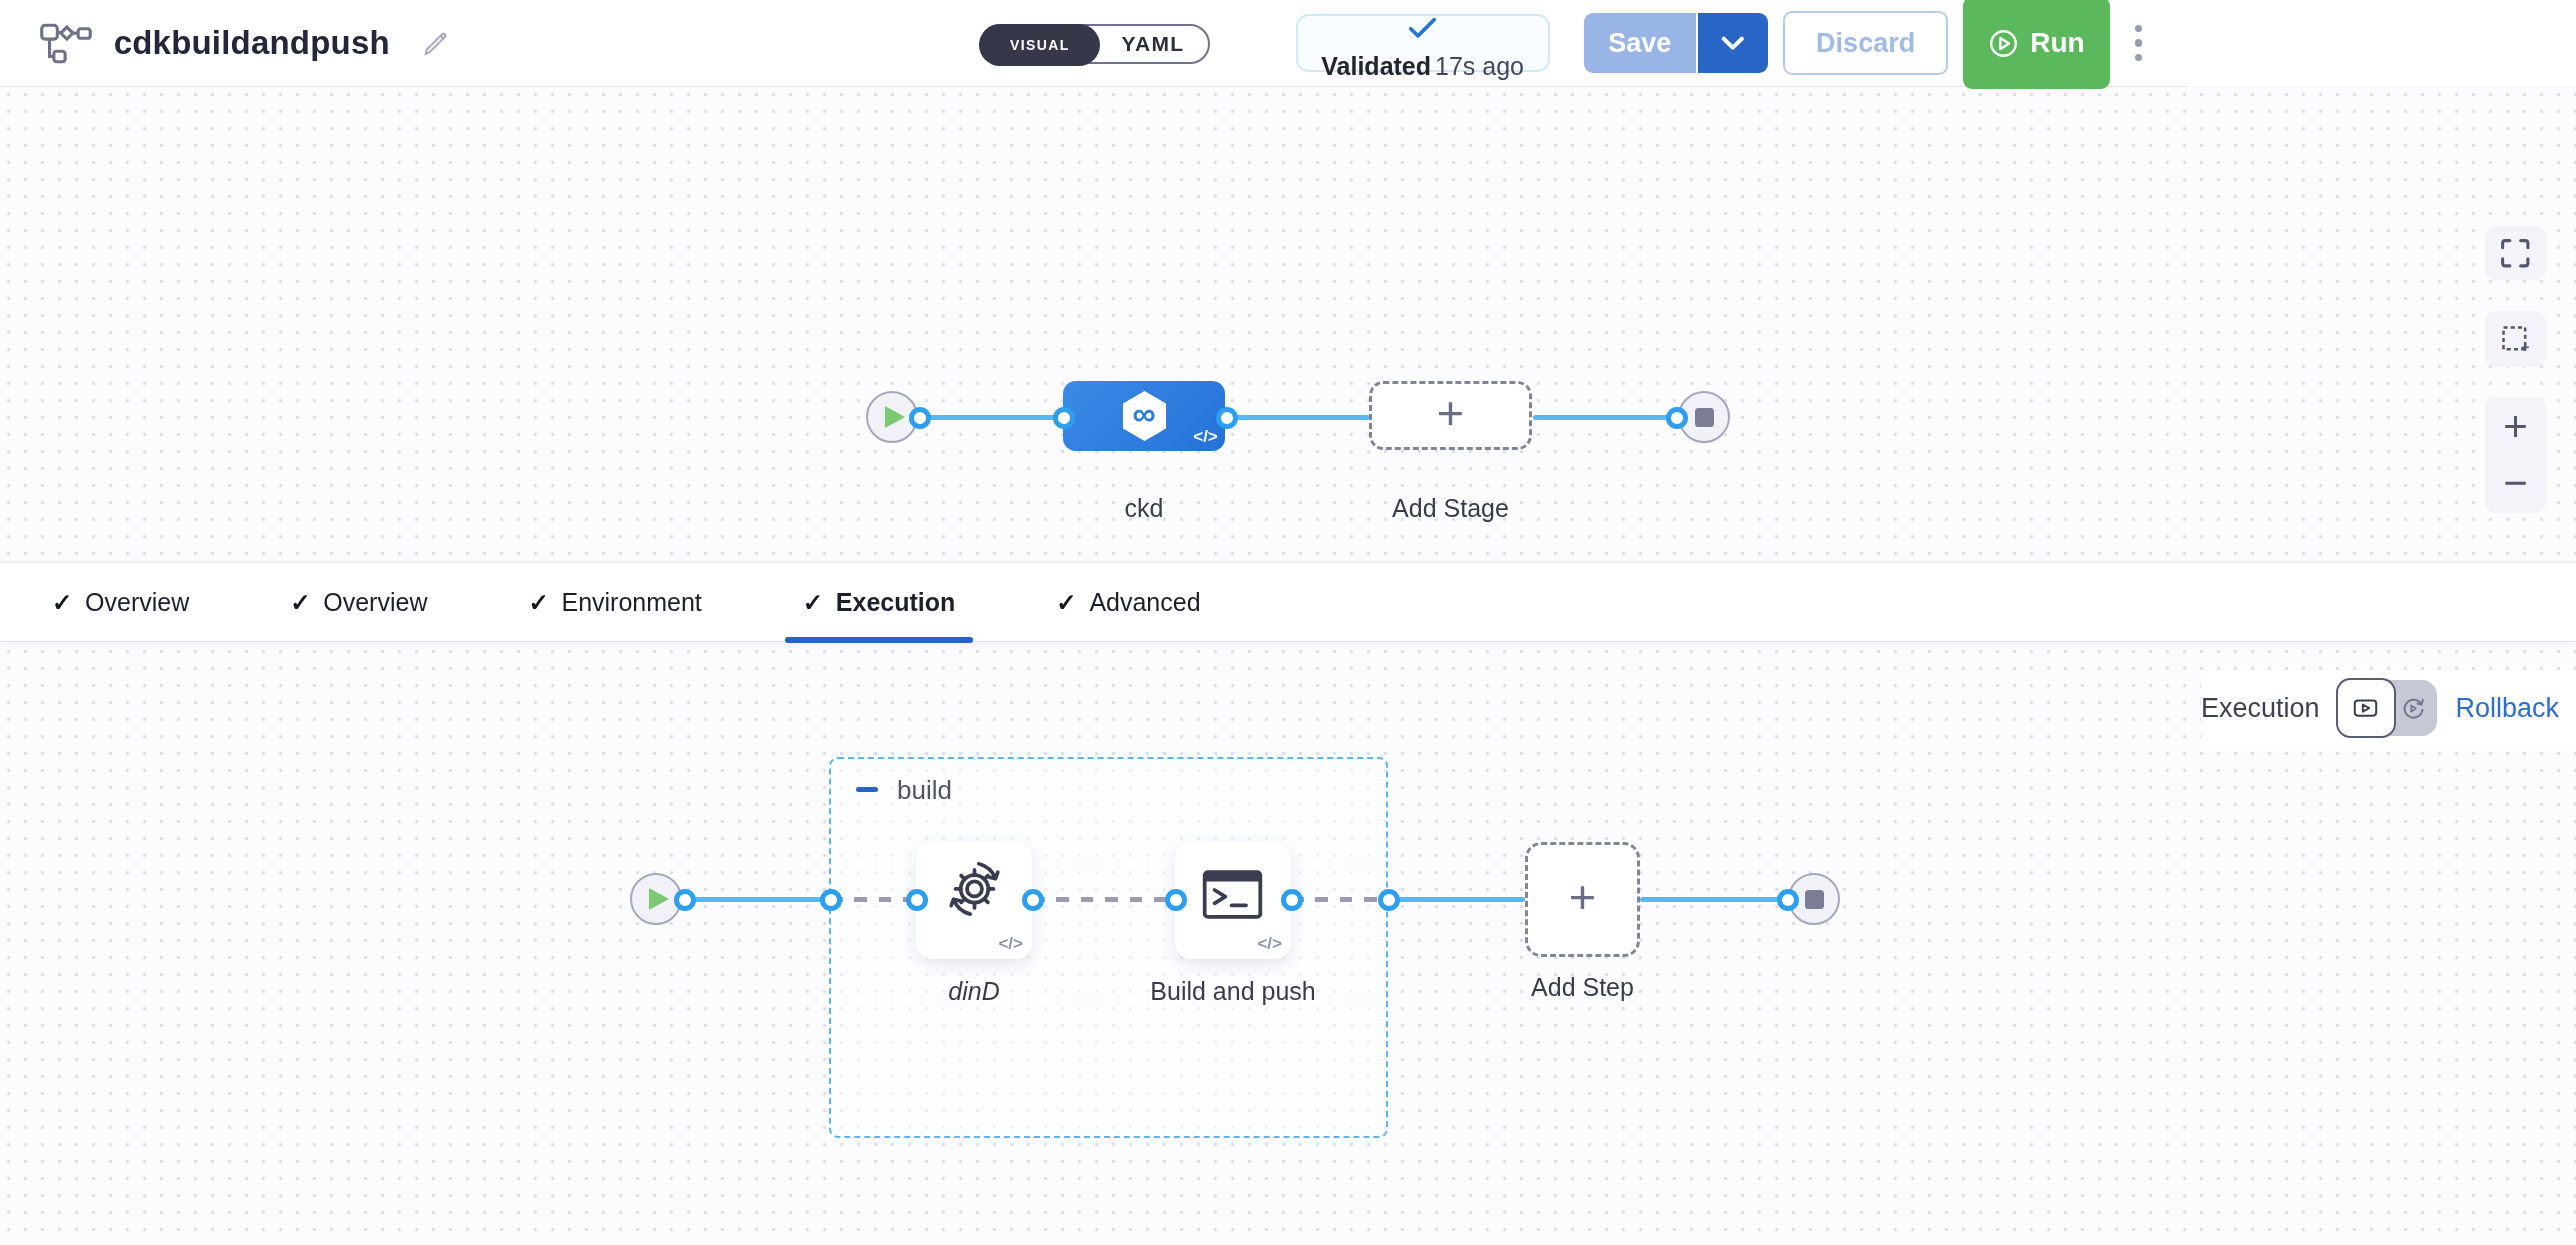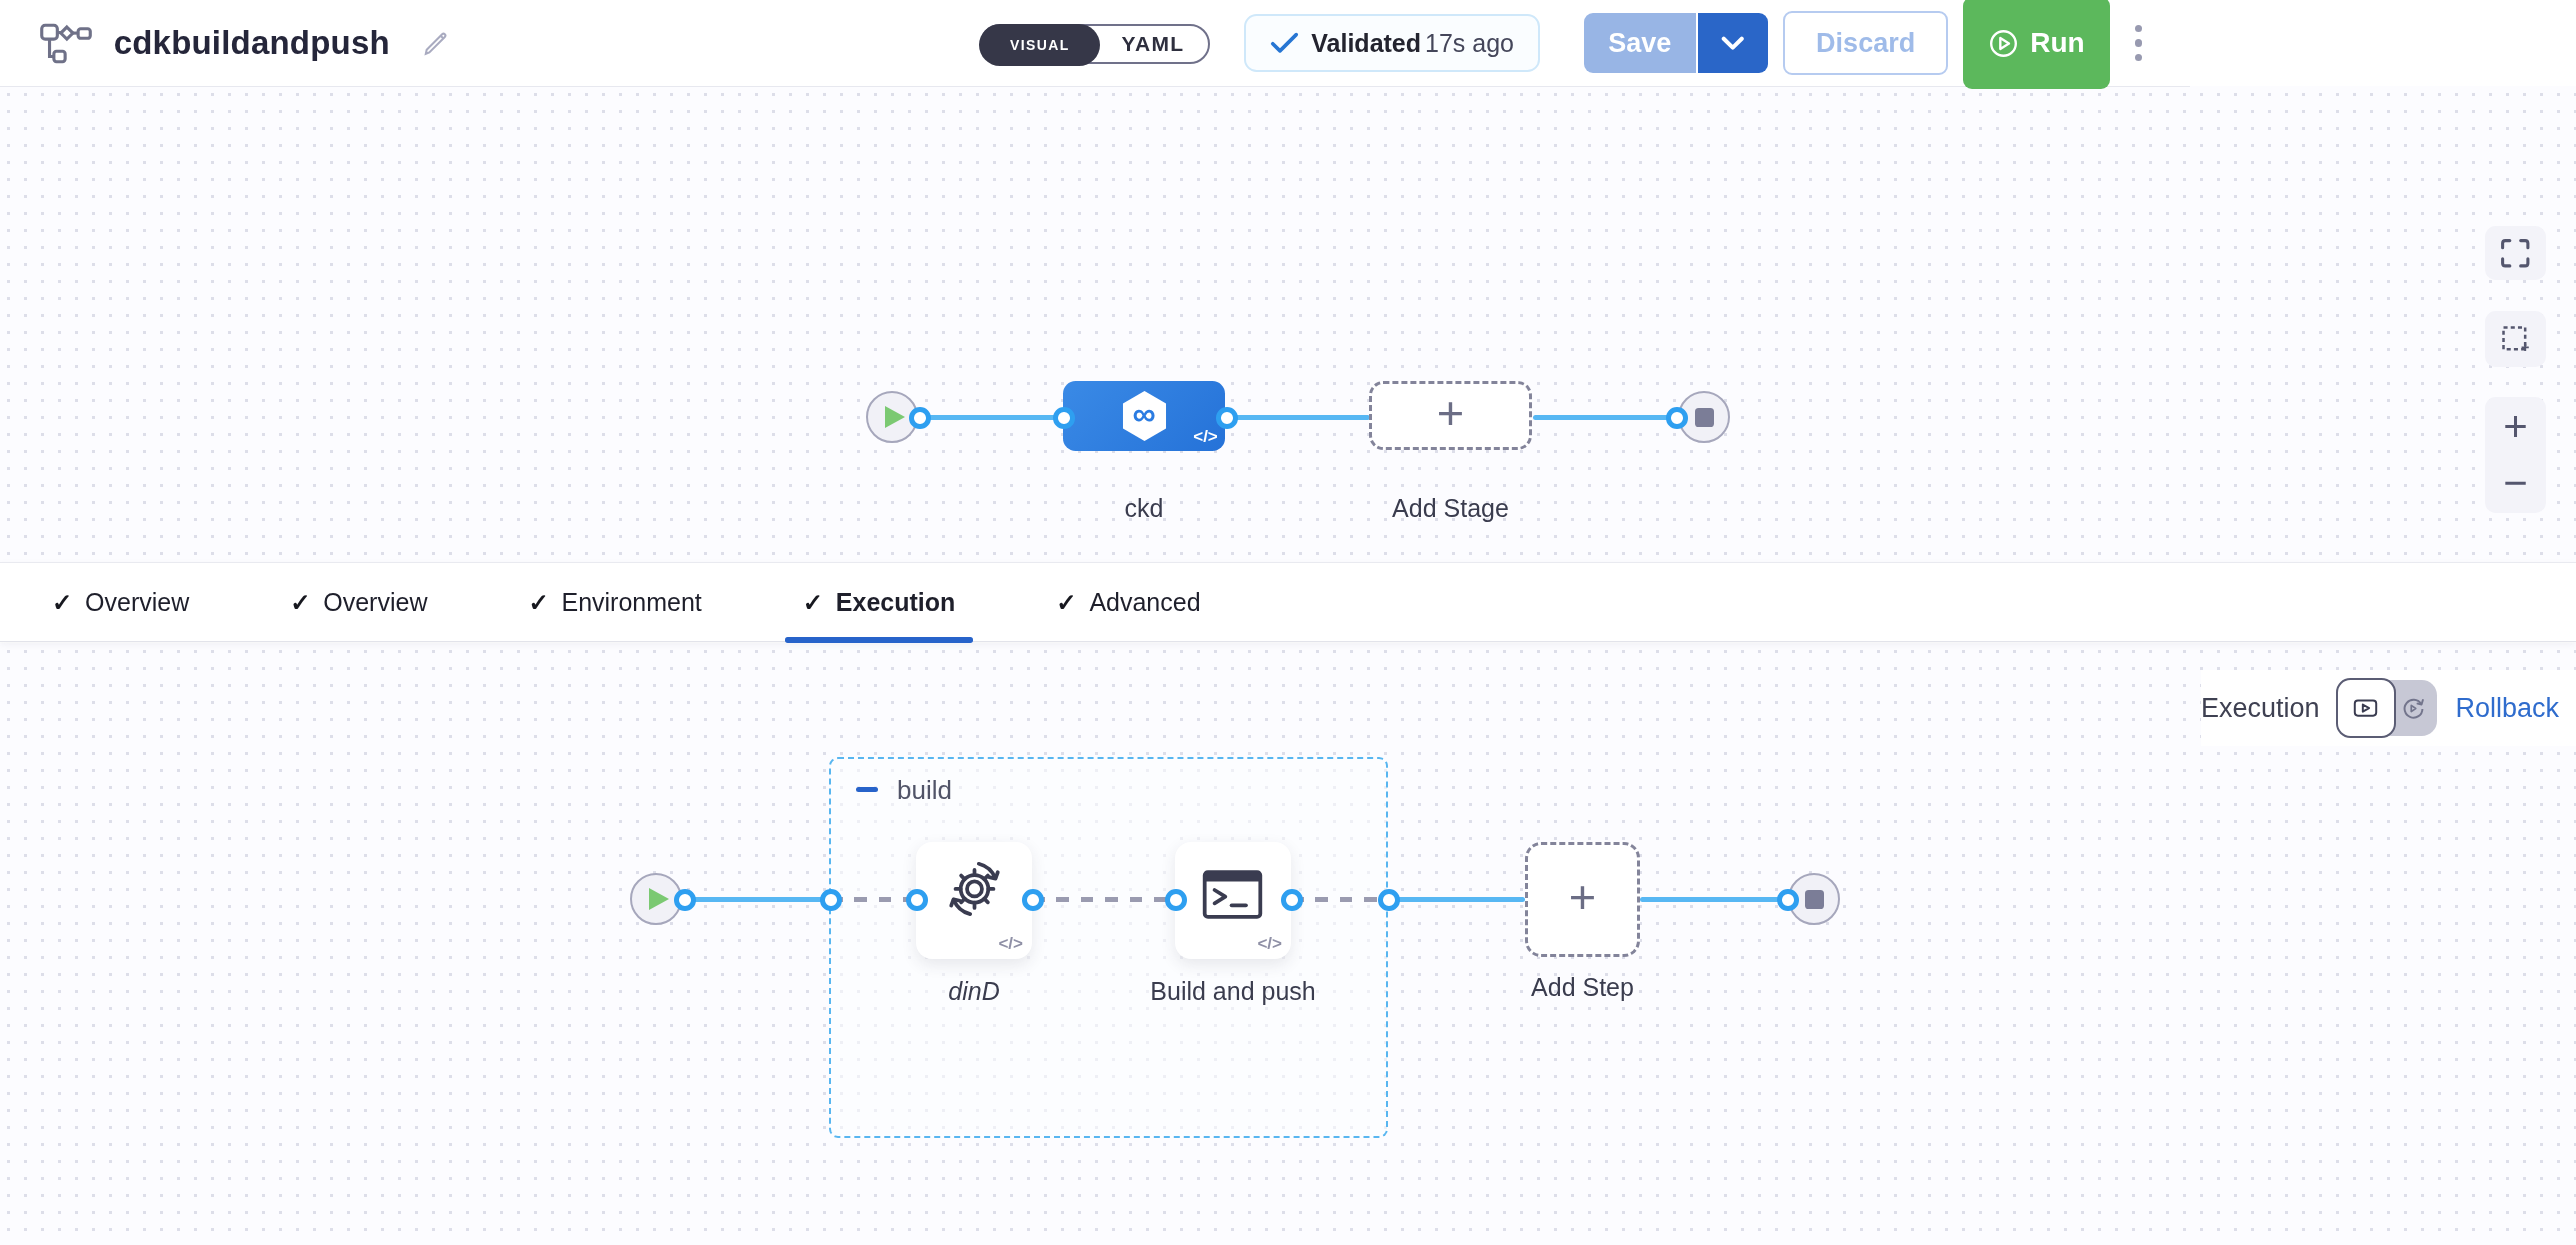--- a/index.html
+++ b/index.html
@@ -17,21 +17,21 @@
              width:226px;height:36px;border:2.7px solid #70718a;border-radius:20px;background:#fff;}
   .mode-visual{position:absolute;left:-2.7px;top:-2.7px;width:121px;height:42px;border-radius:21px;
                background:#363748;color:#fff;font-size:14px;font-weight:bold;letter-spacing:1.4px;
                display:flex;align-items:center;justify-content:center;z-index:2;}
   .mode-yaml{position:absolute;right:0;top:0;width:110px;height:36px;color:#2e2f3e;
              font-size:21px;font-weight:bold;letter-spacing:1.4px;
              display:flex;align-items:center;justify-content:center;}
 
   .hdr-right{position:absolute;right:38px;top:0;height:86px;display:flex;align-items:center;gap:15.3px;}
   .validated{height:54px;border:2.3px solid #cfe8fa;background:#fafdff;border-radius:12.6px;
-             display:flex;align-items:center;gap:12.6px;padding:0 23.5px;margin-right:29px;}
+             display:flex;align-items:center;gap:12.6px;padding:0 23.5px;margin-right:19px;flex-direction:column;}
   .validated .vtxt b{font-size:25px;color:#23242f;font-weight:bold;}
   .validated .vtxt span{font-size:25px;color:#44465a;font-weight:normal;}
   .save-split{display:flex;height:60px;border-radius:9px;overflow:hidden;}
   .save-main{width:112px;background:#98b5e5;color:#fff;font-size:27px;font-weight:bold;
              display:flex;align-items:center;justify-content:center;}
   .save-caret{width:70px;background:#2a66c8;border-left:2.7px solid #fff;
               display:flex;align-items:center;justify-content:center;}
   .btn-discard{height:60px;padding:0 31px;background:#fff;border:2.7px solid #b6cbf0;border-radius:9px;
                color:#9fbbe9;font-size:27px;font-weight:bold;display:flex;align-items:center;}
   .btn-run{height:60px;padding:16px 25px;background:#5cb85c;border-radius:9px;color:#fff;

